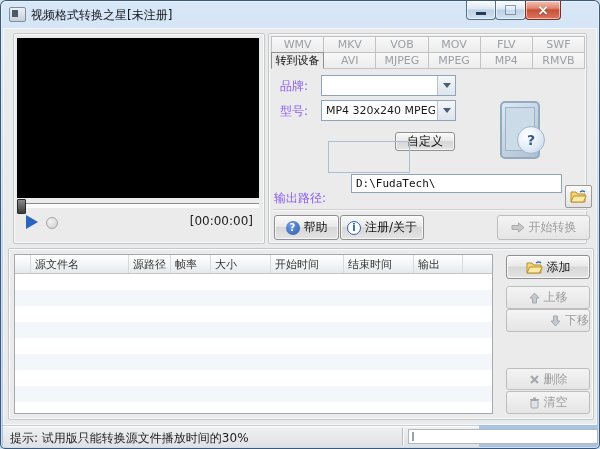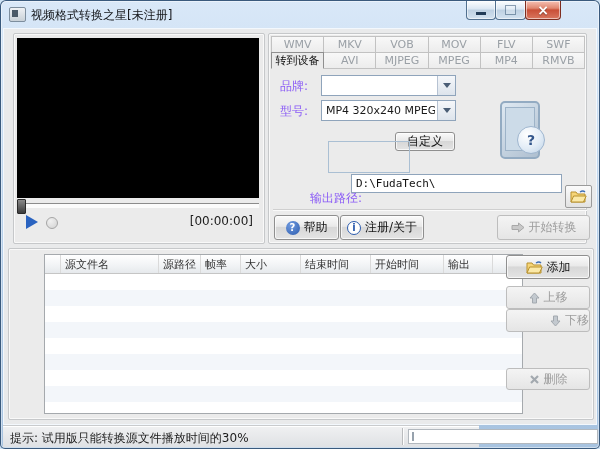--- a/index.html
+++ b/index.html
@@ -156,21 +156,21 @@
 
       <div class="btn" style="left:392px;top:104px;width:58px;height:17px;">自定义</div>
 
       <div class="device" style="left:497px;top:73px;">
           <span class="screen"></span>
         </div>
       <div class="badge" style="left:514px;top:98px;">?</div>
 
       <div class="preview-box" style="left:325px;top:113px;"></div>
 
-      <span class="flabel" style="left:271px;top:162px;margin-left:36px;">输出路径:</span>
+      <span class="flabel" style="left:271px;top:162px;">输出路径:</span>
       <input class="path-input" style="left: 348px; top: 146px;" value="D:\FudaTech\">
       <div class="browse" style="left:562px;top:157px;">
         <svg width="17" height="13" viewBox="0 0 17 13">
           <path d="M1 2 h5 l1.5 2 H15 v8 H1 z" fill="#f6d578" stroke="#b8912f" stroke-width="1"></path>
           <path d="M1 12 L3.6 6 H16.2 L13.4 12 z" fill="#fbe9a8" stroke="#b8912f" stroke-width="1"></path>
           <path d="M10 2 q3 -2 5 0" fill="none" stroke="#3f6fb5" stroke-width="1.4"></path>
         </svg>
       </div>
 
       <div class="sep" style="top:181px;"></div>
@@ -185,29 +185,29 @@
       </div>
       <div class="btn disabled" style="left:494px;top:187px;width:91px;height:23px;">
         <svg width="14" height="11" viewBox="0 0 14 11">
           <path d="M1 3.5 h6.5 V1 L13 5.5 7.5 10 V7.5 H1 z" fill="#c9c9c9" stroke="#a8a8a8"></path>
         </svg>
         <span>开始转换</span>
       </div>
 
       <div class="panel" style="left:5px;top:220px;width:584px;height:170px;"></div>
 
-      <div class="table" style="left:11px;top:226px;margin-left:30px;">
+      <div class="table" style="left:11px;top:226px;">
         <div class="thead">
           <div class="th" style="width:16px;"></div>
           <div class="th" style="width:98px;">源文件名</div>
           <div class="th" style="width:42px;">源路径</div>
           <div class="th" style="width:40px;">帧率</div>
           <div class="th" style="width:60px;">大小</div>
+          <div class="th" style="width:73px;">开始时间</div>
           <div class="th" style="width:70px;">结束时间</div>
-          <div class="th" style="width:73px;">开始时间</div>
           <div class="th" style="width:49px;text-align:right;">输出</div>
           <div class="th" style="flex:1;border-right:none;"></div>
         </div>
         <div class="tbody"></div>
       </div>
 
       <div class="btn sidebtn" style="position:absolute;left:503px;top:227px;height:22px;">
         <svg width="17" height="13" viewBox="0 0 17 13">
           <path d="M1 2 h5 l1.5 2 H15 v8 H1 z" fill="#f6d578" stroke="#b8912f" stroke-width="1"></path>
           <path d="M1 12 L3.6 6 H16.2 L13.4 12 z" fill="#fbe9a8" stroke="#b8912f" stroke-width="1"></path>
@@ -226,20 +226,28 @@
           <path d="M5.5 11 L1 6 H3.5 V1 H7.5 V6 H10 z" fill="#c3c9cf" stroke="#a3a9af"></path>
         </svg>
         <span>下移</span>
       </div>
       <div class="btn sidebtn disabled" style="position:absolute;left:503px;top:340px;height:20px;">
         <svg width="11" height="11" viewBox="0 0 11 11">
           <path d="M2 2 L9 9 M9 2 L2 9" stroke="#a3a9af" stroke-width="2.2"></path>
         </svg>
         <span>删除</span>
       </div>
+      <div class="btn sidebtn disabled" style="position:absolute;left:503px;top:363px;">
+        <svg width="11" height="12" viewBox="0 0 11 12">
+          <rect x="2" y="3.5" width="7" height="7.5" rx="1" fill="#dfe3e7" stroke="#a3a9af"></rect>
+          <rect x="1" y="2" width="9" height="1.6" fill="#a3a9af"></rect>
+          <rect x="4" y="0.5" width="3" height="1.6" fill="#a3a9af"></rect>
+        </svg>
+        <span>清空</span>
+      </div>
     </div>
 
     <div class="statusbar">
       <span class="status-text">提示: 试用版只能转换源文件播放时间的30%</span>
       <span class="status-div"></span>
       <span class="progress">
           <span class="tick"></span>
         </span>
     </div>
 

